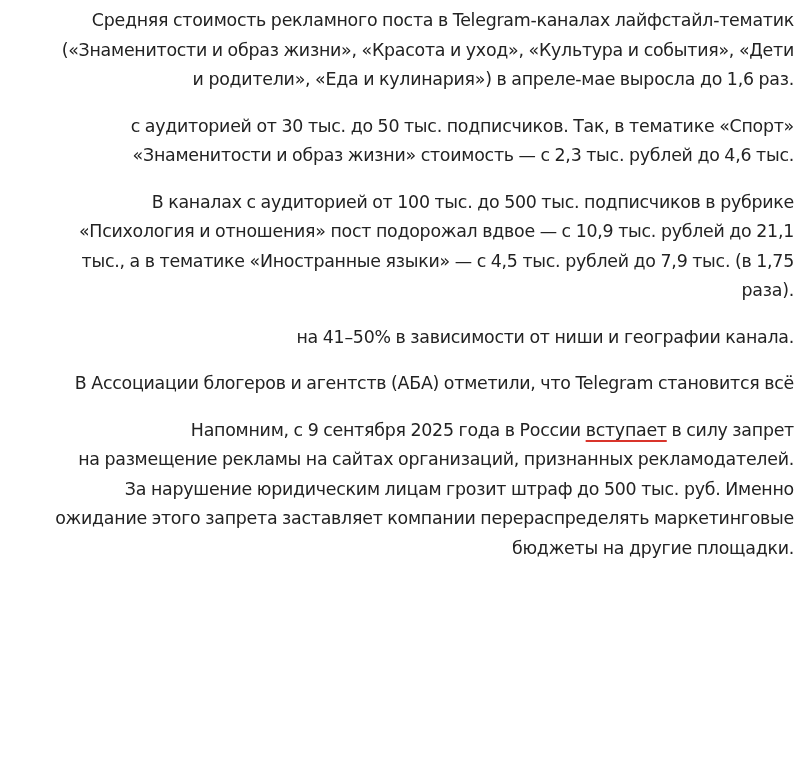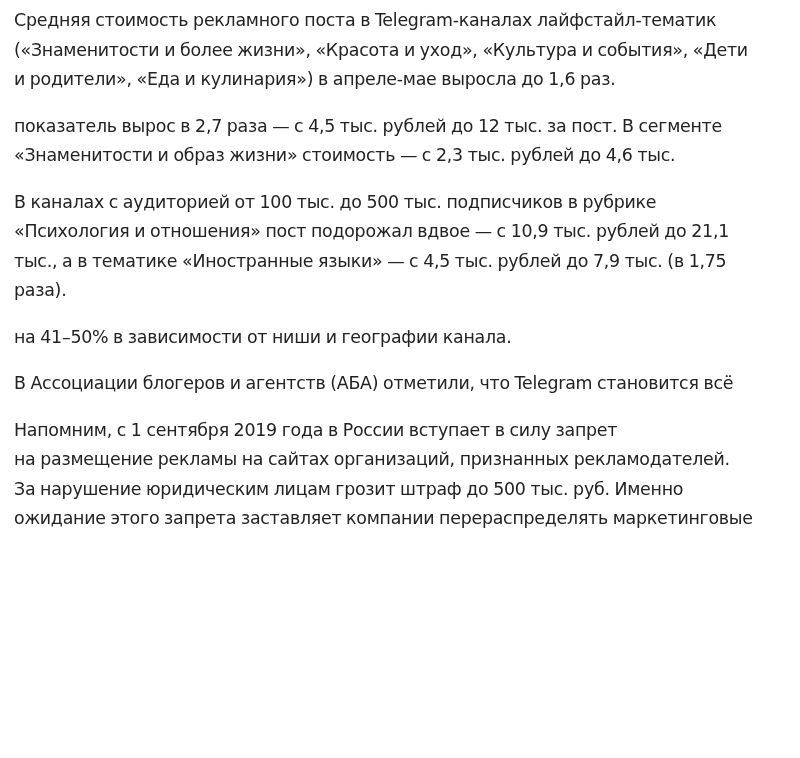--- a/index.html
+++ b/index.html
@@ -17,65 +17,68 @@
       position: absolute;
       left: 14px;
       top: 6px;
       width: 780px;
       font-family: "DejaVu Sans", sans-serif;
       font-size: 17.4px;
       line-height: 29.5px;
       color: #222222;
       letter-spacing: -0.25px;
       word-spacing: -0.5px;
+      text-align: right;
     }
     .para {
       margin: 0 0 17px 0;
     }
     .line {
       display: block;
       white-space: nowrap;
     }
     .underlined {
+      text-decoration: underline;
       text-decoration-color: #d9342b;
       text-decoration-thickness: 1.5px;
       text-underline-offset: 4px;
     }
   </style>
 </head>
 <body>
 
 <div class="article">
 
   <p class="para">
     <span class="line">Средняя стоимость рекламного поста в Telegram-каналах лайфстайл-тематик</span>
-    <span class="line">(«Знаменитости и более жизни», «Красота и уход», «Культура и события», «Дети</span>
+    <span class="line">(«Знаменитости и образ жизни», «Красота и уход», «Культура и события», «Дети</span>
     <span class="line">и родители», «Еда и кулинария») в апреле-мае выросла до 1,6 раз.</span>
   </p>
 
   <p class="para">
-    <span class="line">показатель вырос в 2,7 раза — с 4,5 тыс. рублей до 12 тыс. за пост. В сегменте</span>
+    <span class="line">с аудиторией от 30 тыс. до 50 тыс. подписчиков. Так, в тематике «Спорт»</span>
     <span class="line">«Знаменитости и образ жизни» стоимость — с 2,3 тыс. рублей до 4,6 тыс.</span>
   </p>
 
   <p class="para">
     <span class="line">В каналах с аудиторией от 100 тыс. до 500 тыс. подписчиков в рубрике</span>
     <span class="line">«Психология и отношения» пост подорожал вдвое — с 10,9 тыс. рублей до 21,1</span>
     <span class="line">тыс., а в тематике «Иностранные языки» — с 4,5 тыс. рублей до 7,9 тыс. (в 1,75</span>
     <span class="line">раза).</span>
   </p>
 
   <p class="para">
     <span class="line">на 41–50% в зависимости от ниши и географии канала.</span>
   </p>
 
   <p class="para">
     <span class="line">В Ассоциации блогеров и агентств (АБА) отметили, что Telegram становится всё</span>
   </p>
 
   <p class="para">
-    <span class="line"><span>Напомним, с 1 сентября 2019 года в России </span><span class="underlined">вступает</span><span> в силу запрет</span></span>
+    <span class="line"><span>Напомним, с 9 сентября 2025 года в России </span><span class="underlined">вступает</span><span> в силу запрет</span></span>
     <span class="line">на размещение рекламы на сайтах организаций, признанных рекламодателей.</span>
     <span class="line">За нарушение юридическим лицам грозит штраф до 500 тыс. руб. Именно</span>
     <span class="line">ожидание этого запрета заставляет компании перераспределять маркетинговые</span>
+    <span class="line">бюджеты на другие площадки.</span>
   </p>
 
 </div>
 
 </body></html>

